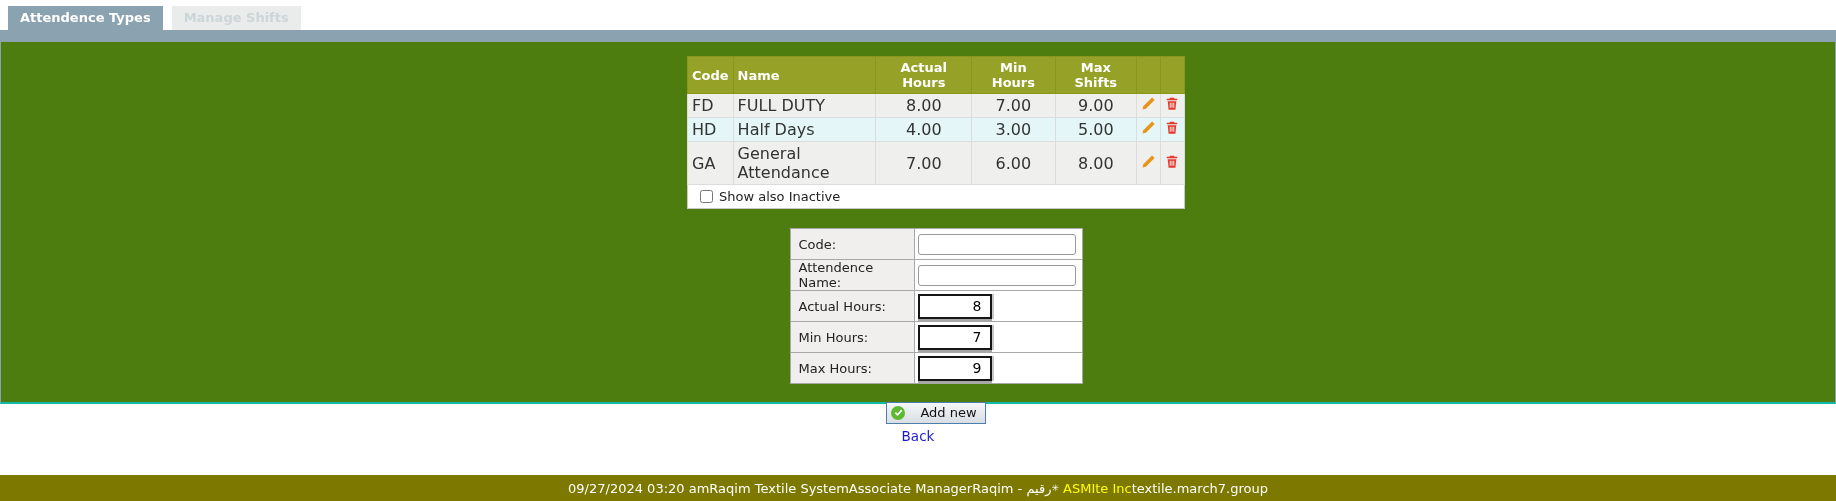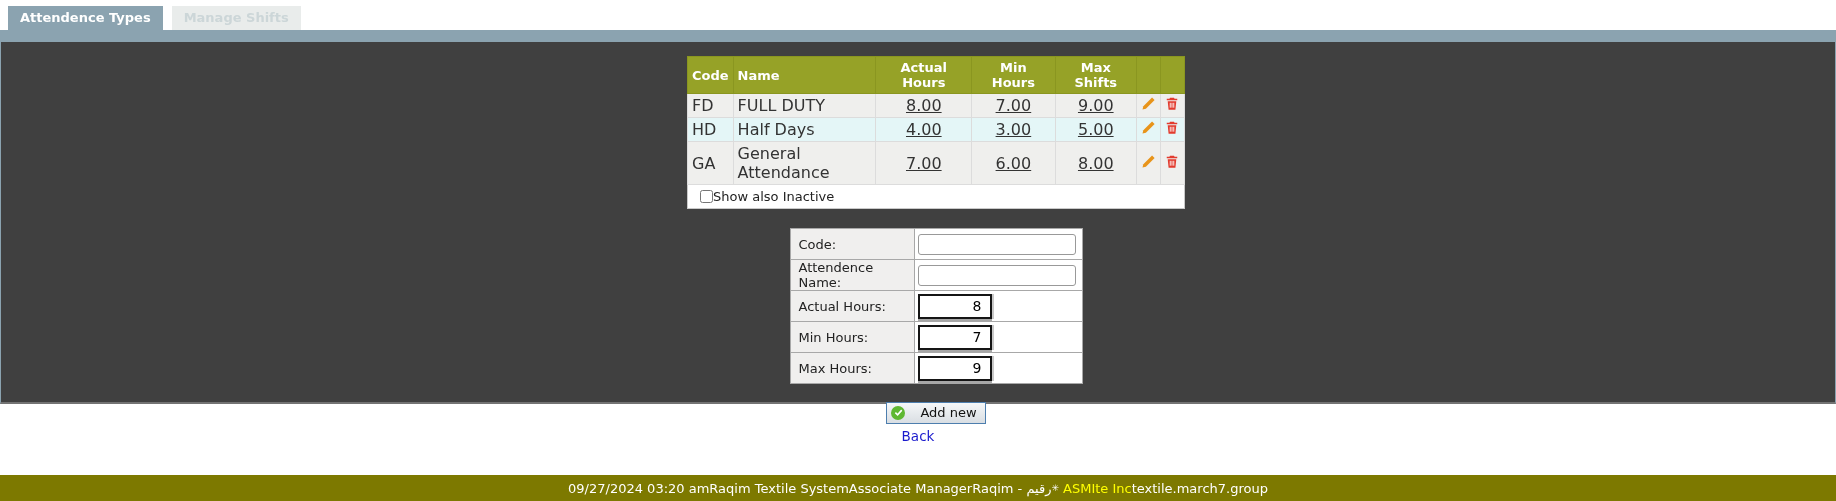--- a/index.html
+++ b/index.html
@@ -8,45 +8,45 @@
 
   
   .tabbar { padding:6px 0 0 8px; height:30px; background:#fff; }
   .tab { display:inline-block; height:24px; line-height:24px; text-align:center;
     font-weight:bold; font-size:13px; padding:0 12px; vertical-align:bottom; cursor:pointer; }
   .tab.active { background:#8ba3b0; color:#fff; }
   .tab.inactive { background:#e9eceb; color:#ccd6d8; margin-left:9px; }
   .topband { height:12px; background:#8ba3b0; width:100%; }
 
   
-  .panel { background:#404040; border-left:1px solid #8ba3b0; border-right:1px solid #8ba3b0;
-    border-bottom:2px solid #737373; height:362px; padding-top:14px;padding-left:36px; }
+  .panel { background:#4d7c0f; border-left:1px solid #8ba3b0; border-right:1px solid #8ba3b0;
+    border-bottom:2px solid #14b8a6; height:362px; padding-top:14px;padding-left:36px; }
 
   
   .tablewrap { width:498px; margin:0 auto; }
   table.data { border-collapse:collapse; width:498px; }
   table.data th { background:#96a227; color:#fff; font-weight:bold; font-size:13px;
     border:1px solid #8a9620; padding:3px 4px; height:22px; }
   table.data td { border:1px solid #dcdcdc; padding:2px 4px; height:23px; font-size:16px; color:#333; }
   tr.row-odd td { background:#efefed; }
   tr.row-even td { background:#e4f6f7; }
   .col-code { width:44px; text-align:left; }
   .col-name { width:145px; text-align:left; }
   .col-actual { width:98px; }
   .col-min { width:85px; }
   .col-max { width:83px; }
   .col-edit { width:20px; }
   .col-del { width:22px; }
-  td.num { text-align:center;text-decoration:underline; }
+  td.num { text-align:center; }
   td.icon-cell { text-align:center; padding:0; }
   .icon-btn { display:inline-block; width:15px; height:15px; cursor:pointer; line-height:0; background:none; border:none; }
 
   
   .inactive-row { width:498px; height:24px; border:1px solid #c9c9c9; border-top:none;
-    display:flex; align-items:center; padding-left:12px; gap:0; background:#fff; }
+    display:flex; align-items:center; padding-left:12px; gap:6px; background:#fff; }
   .inactive-row input { width:13px; height:13px; cursor:pointer; }
 
   
   table.form { border-collapse:collapse; margin:19px auto 8px; }
   table.form td { border:1px solid #a8a8a8; height:31px; }
   td.flabel { background:#f0efee; width:124px; padding-left:8px; font-size:13px; color:#222; }
   td.fvalue { background:#fff; width:168px; padding-left:3px; }
   input.txt { width:158px; height:21px; border:1px solid #999; border-radius:3px; font-size:13px; padding:0 4px;
     font-family:"DejaVu Sans","Liberation Sans",sans-serif; }
   input.num { width:74px; height:25px; border:2px solid #151515; text-align:right; padding-right:8px;

